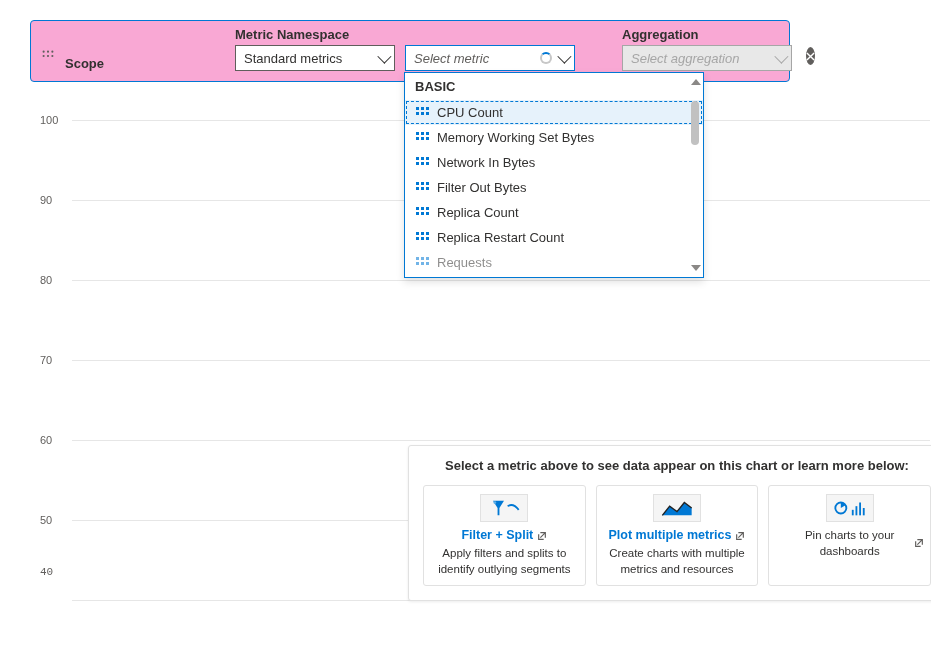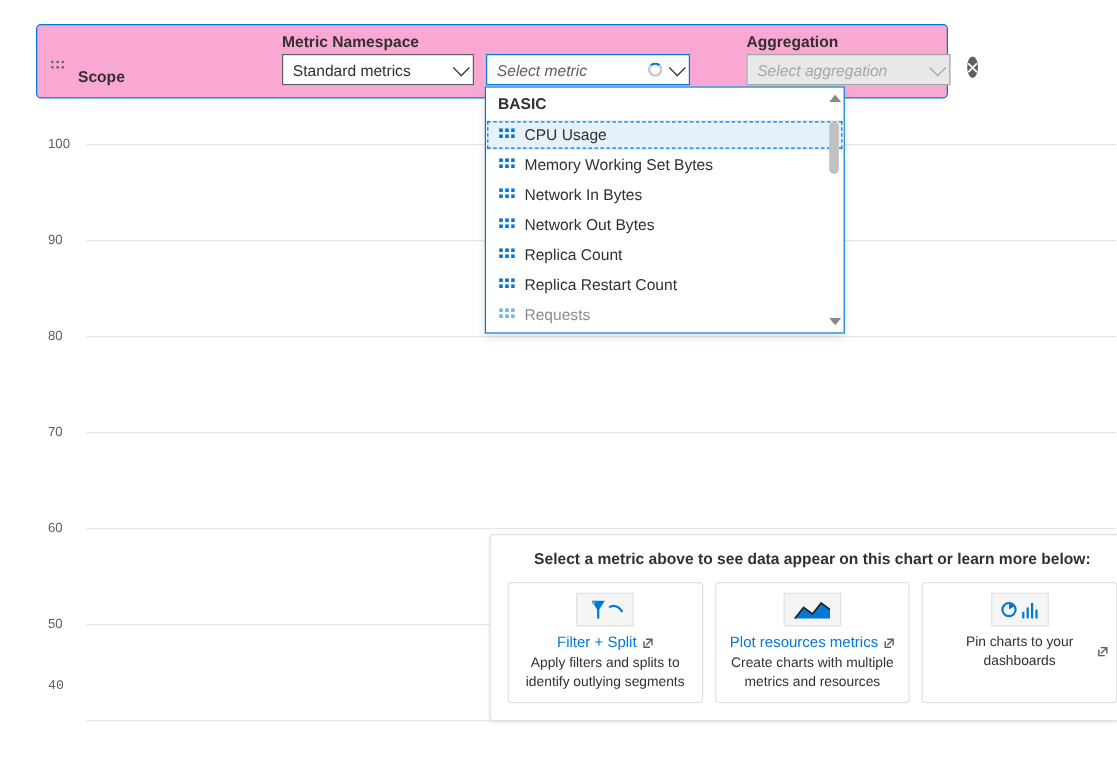--- a/index.html
+++ b/index.html
@@ -241,21 +241,21 @@
       width: 48px; height: 28px;
       margin-bottom: 6px;
       background: #f5f5f5;
       border: 1px solid #e1e1e1;
       display: flex;
       align-items: center;
       justify-content: center;
     }
     .card-link {
       color: #0078d4;
-      font-weight: 400;
+      font-weight: 700;
       font-size: 12.5px;
       cursor: pointer;
       display: inline-flex;
       align-items: center;
       gap: 4px;
       margin-bottom: 4px;
     }
     .card-desc {
       font-size: 11.5px;
       color: #323130;
@@ -333,21 +333,21 @@
             <g fill="#0078d4">
               <rect x="1" y="1" width="3" height="3"></rect>
               <rect x="6" y="1" width="3" height="3"></rect>
               <rect x="11" y="1" width="3" height="3"></rect>
               <rect x="1" y="6" width="3" height="3"></rect>
               <rect x="6" y="6" width="3" height="3"></rect>
               <rect x="11" y="6" width="3" height="3"></rect>
             </g>
           </svg>
         </span>
-        <span>CPU Usage</span>
+        <span>CPU Count</span>
       </div>
       <div class="dropdown-item">
         <span class="metric-icon">
           <svg viewBox="0 0 14 14">
             <g fill="#0078d4">
               <rect x="1" y="1" width="3" height="3"></rect>
               <rect x="6" y="1" width="3" height="3"></rect>
               <rect x="11" y="1" width="3" height="3"></rect>
               <rect x="1" y="6" width="3" height="3"></rect>
               <rect x="6" y="6" width="3" height="3"></rect>
@@ -378,21 +378,21 @@
             <g fill="#0078d4">
               <rect x="1" y="1" width="3" height="3"></rect>
               <rect x="6" y="1" width="3" height="3"></rect>
               <rect x="11" y="1" width="3" height="3"></rect>
               <rect x="1" y="6" width="3" height="3"></rect>
               <rect x="6" y="6" width="3" height="3"></rect>
               <rect x="11" y="6" width="3" height="3"></rect>
             </g>
           </svg>
         </span>
-        <span>Network Out Bytes</span>
+        <span>Filter Out Bytes</span>
       </div>
       <div class="dropdown-item">
         <span class="metric-icon">
           <svg viewBox="0 0 14 14">
             <g fill="#0078d4">
               <rect x="1" y="1" width="3" height="3"></rect>
               <rect x="6" y="1" width="3" height="3"></rect>
               <rect x="11" y="1" width="3" height="3"></rect>
               <rect x="1" y="6" width="3" height="3"></rect>
               <rect x="6" y="6" width="3" height="3"></rect>
@@ -478,21 +478,21 @@
         <div class="card-desc">Apply filters and splits to identify outlying segments</div>
       </div>
       <div class="help-card">
         <div class="card-icon">
           <svg viewBox="0 0 40 24" width="40" height="22">
             <path d="M4 20 L12 10 L20 16 L28 6 L36 12 L36 20 Z" fill="#0078d4"></path>
             <path d="M4 20 L12 10 L20 16 L28 6 L36 12" stroke="#222" stroke-width="1.5" fill="none"></path>
           </svg>
         </div>
         <div class="card-link">
-          <span>Plot resources metrics</span>
+          <span>Plot multiple metrics</span>
           <span class="ext-icon-sm"><svg viewBox="0 0 12 12">
               <path d="M4 2 L10 2 L10 8 M10 2 L4 8" stroke="#605e5c" stroke-width="1.4" fill="none"></path>
               <path d="M2 4 L2 10 L8 10" stroke="#605e5c" stroke-width="1.4" fill="none"></path>
             </svg></span>
         </div>
         <div class="card-desc">Create charts with multiple metrics and resources</div>
       </div>
       <div class="help-card">
         <div class="card-icon">
           <svg viewBox="0 0 40 24" width="40" height="22">

